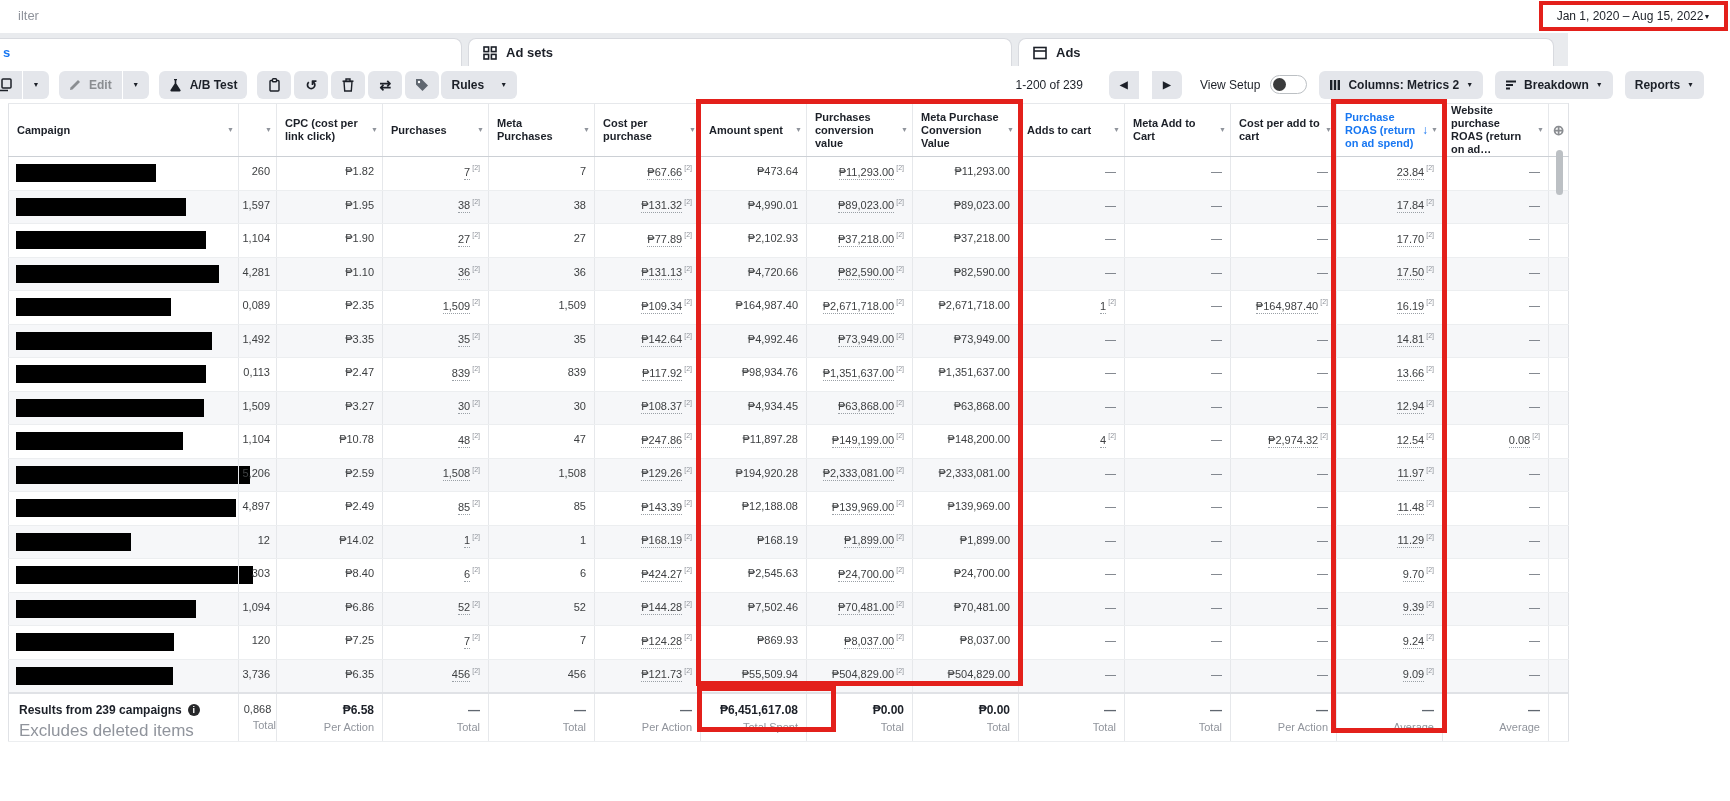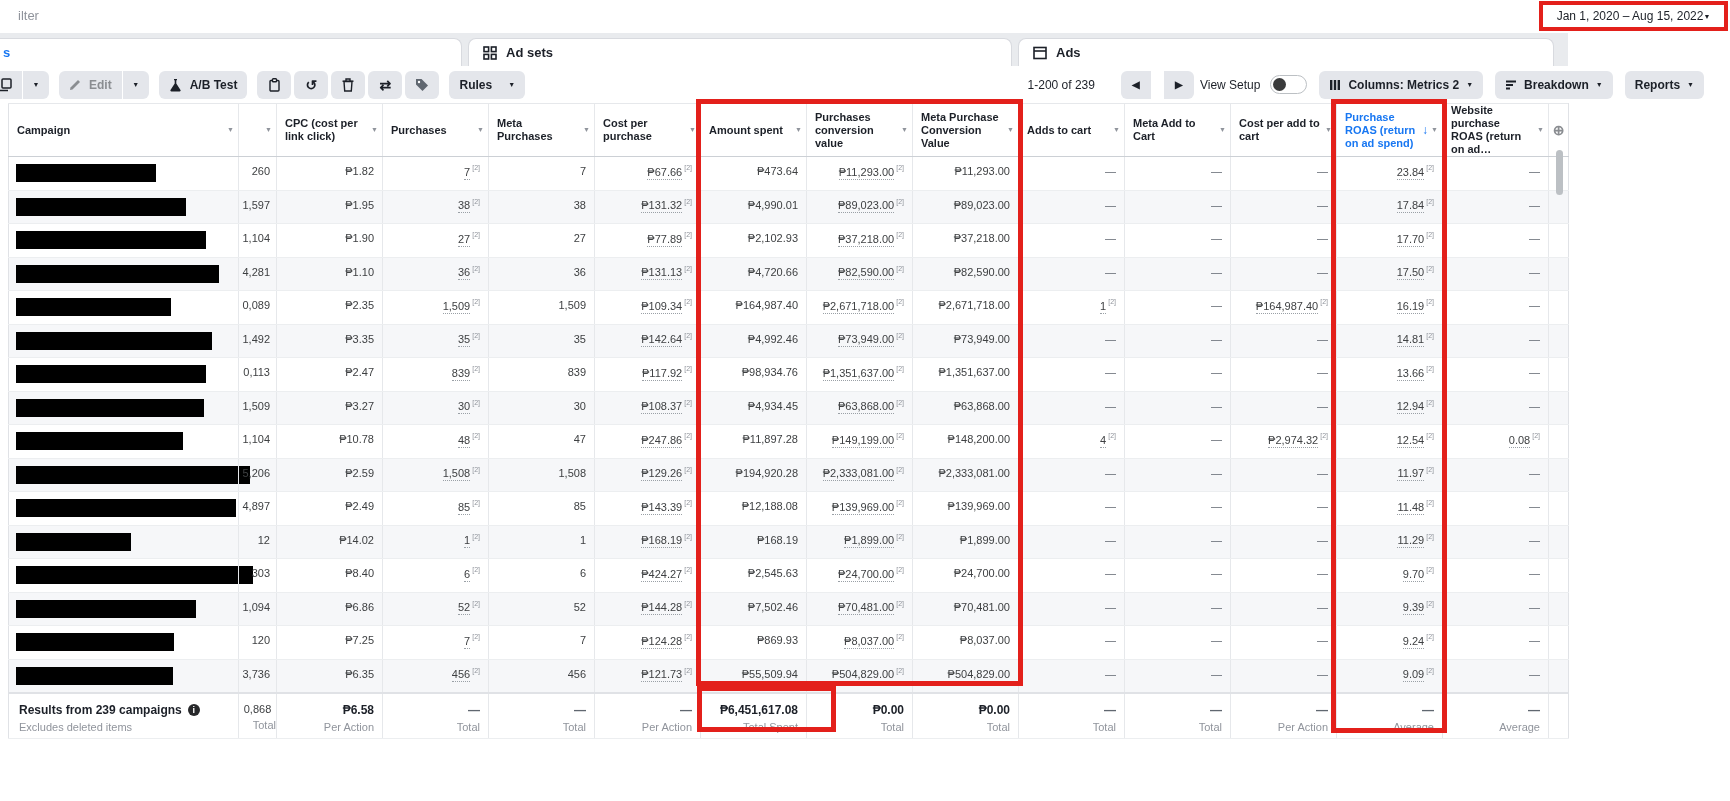--- a/index.html
+++ b/index.html
@@ -36,21 +36,21 @@
   .tgroup .tbtn:first-child { border-radius:6px 0 0 6px; }
   .tgroup .tbtn:last-child { border-radius:0 6px 6px 0; }
   .seg-caret { width:26px; padding:0; }
   .icon-btn { width:34px; padding:0; }
   .disabled-label { color:#8a8d91; }
   .glyph { font-size:14px; line-height:1; color:#1c2028; }
   .toolbar-right { margin-left:auto; display:flex; align-items:center; }
   .page-count { font-size:12px; color:#1c2028; }
   .pager { margin-left:14px; }
   .pager .tbtn { width:30px; padding:0; font-size:10px; }
-  .view-setup-label { margin-left:6px; font-size:12px; color:#1c2028; }
+  .view-setup-label { margin-left:18px; font-size:12px; color:#1c2028; }
   .toggle { margin-left:10px; width:37px; height:19px; border:1px solid #bcc0c4; border-radius:10px;
             background:#fff; position:relative; }
   .knob { position:absolute; left:2px; top:2px; width:13px; height:13px; border-radius:50%; background:#3a3b3c; }
   .toolbar-right .tbtn { margin-left:12px; gap:7px; }
 
   
   .table-wrap { position:absolute; top:103px; left:8px; width:1560px; }
   table { border-collapse:collapse; table-layout:fixed; width:1560px; font-size:11px; }
   th, td { border-left:1px solid #e6e8eb; }
   th:first-child, td:first-child { border-left:1px solid #e0e2e6; }
@@ -71,21 +71,21 @@
   .val { white-space:nowrap; }
   .val.lk { border-bottom:1px dotted #9aa0a6; padding-bottom:1px; }
   sup.fn { font-size:7px; color:#90949c; margin-left:2px; position:relative; top:-1px; }
   tr.totals td { border-top:2px solid #e0e2e6; background:#fff; height:46px; padding-top:9px; vertical-align:top; border-bottom:1px solid #eceef0; }
   tr.totals .tval { font-size:12px; font-weight:700; color:#1c2028; white-space:nowrap; }
   tr.totals .tsub { font-size:11px; color:#90949c; margin-top:4px; }
   tr.totals td.col-campaign { padding-left:10px; }
   .results-line { font-size:12px; font-weight:700; color:#1c2028; display:flex; align-items:center; gap:6px; }
   .info-dot { width:12px; height:12px; border-radius:50%; background:#27282a; color:#fff; font-size:9px;
               font-weight:700; display:inline-flex; align-items:center; justify-content:center; font-style:normal; }
-  .excludes { font-size:11px; color:#90949c; margin-top:4px; }
+  .excludes { font-size:17px; color:#90949c; margin-top:4px; }
   th.col-plus { text-align:center; padding:0; }
   .plus-glyph { font-size:14px; color:#8a8d91; }
 
   
   .redbox { position:absolute; border:5px solid #e3201b; pointer-events:none; z-index:6; }
   #box-money-cols { left:696px; top:99px; width:327px; height:587px; }
   #box-total-spent { left:697px; top:686px; width:139px; height:46px; }
   #box-roas-col { left:1331px; top:99px; width:116px; height:634px; }
   .scroll-thumb { position:absolute; left:1556px; top:150px; width:7px; height:45px; background:#bcc0c4; border-radius:4px; z-index:5; }
   svg { display:block; }
@@ -186,21 +186,21 @@
     </span>
     <span class="tbtn icon-btn" style="margin-left:3px;">
         <span class="glyph">⇄</span>
       </span>
     <span class="tbtn icon-btn" style="margin-left:3px;">
       <svg width="14" height="14" viewBox="0 0 14 14">
           <path d="M1 1h5.5L13 7.5 7.5 13 1 6.5z" fill="#606770"></path>
           <circle cx="4" cy="4" r="1.2" fill="#fff"></circle>
         </svg>
     </span>
-    <span class="tbtn" style="margin-left:10px; gap:16px;">
+    <span class="tbtn" style="margin-left:2px; gap:16px;">
       <span>Rules</span>
       <span class="caret">▼</span>
     </span>
 
     <span class="toolbar-right">
       <span class="page-count">1-200 of 239</span>
       <span class="tgroup pager">
         <span class="tbtn">◀</span>
         <span class="tbtn">▶</span>
       </span>

